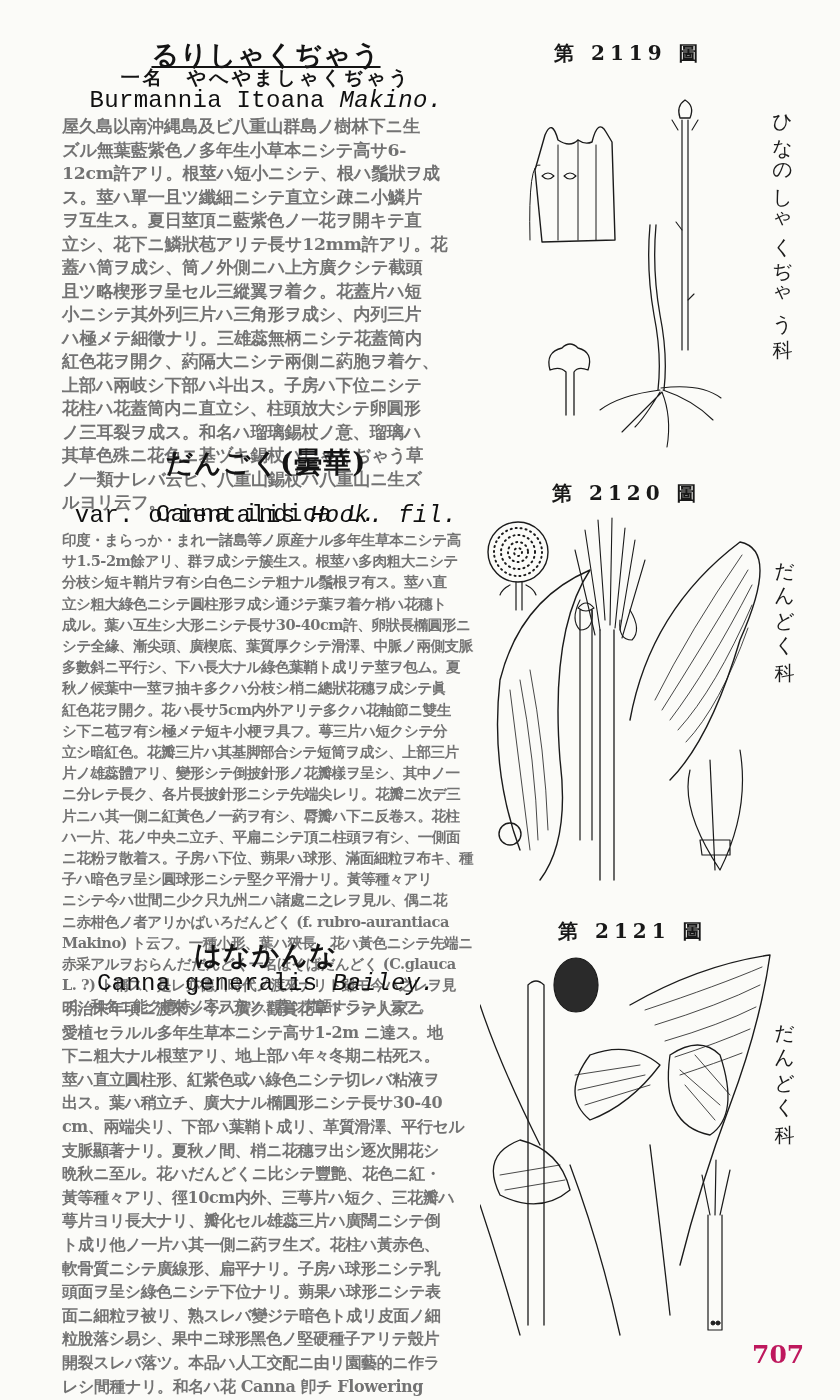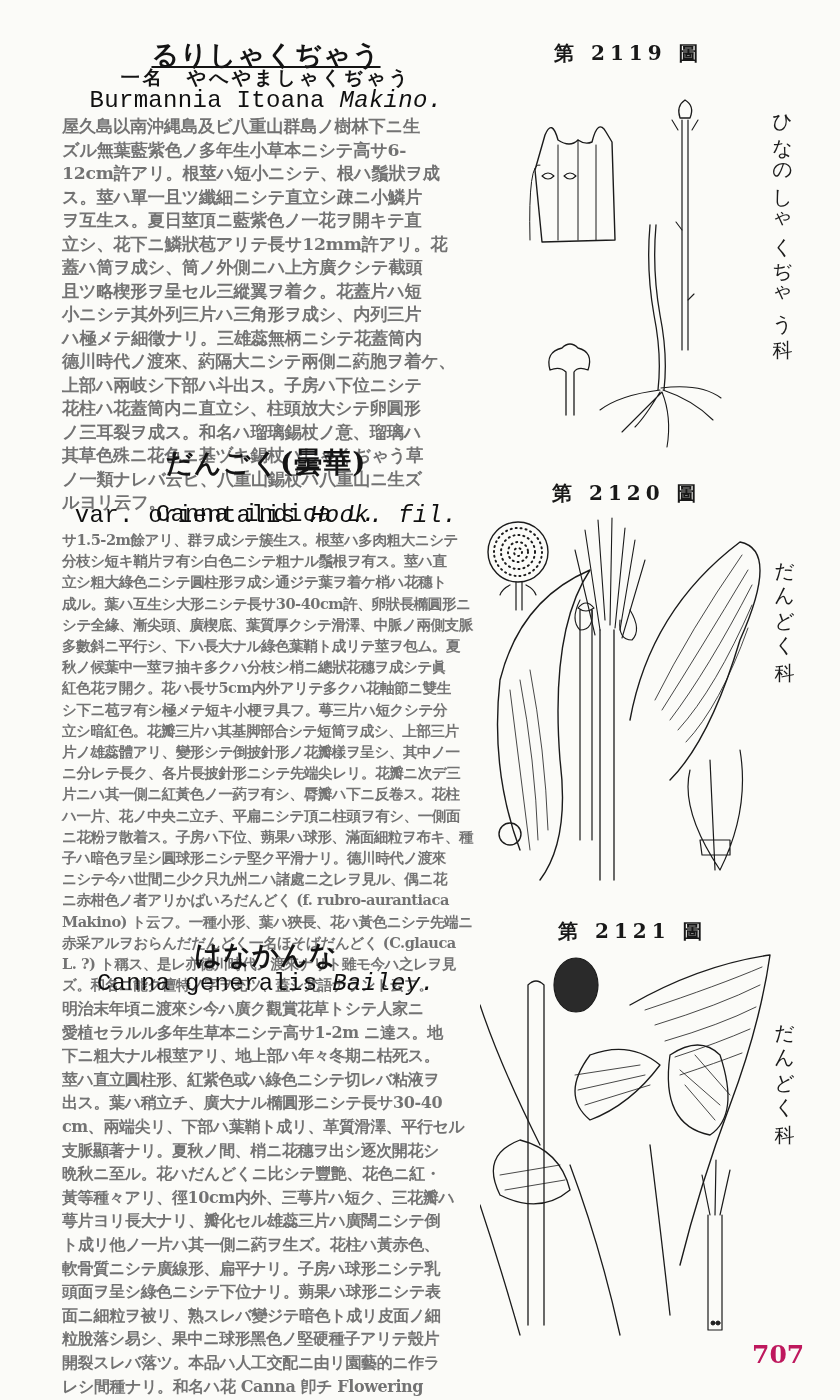--- a/index.html
+++ b/index.html
@@ -63,21 +63,21 @@
       <p>屋久島以南沖縄島及ビ八重山群島ノ樹林下ニ生</p>
       <p>ズル無葉藍紫色ノ多年生小草本ニシテ高サ6-</p>
       <p>12cm許アリ。根莖ハ短小ニシテ、根ハ鬚狀ヲ成</p>
       <p>ス。莖ハ單一且ツ纖細ニシテ直立シ疎ニ小鱗片</p>
       <p>ヲ互生ス。夏日莖頂ニ藍紫色ノ一花ヲ開キテ直</p>
       <p>立シ、花下ニ鱗狀苞アリテ長サ12mm許アリ。花</p>
       <p>蓋ハ筒ヲ成シ、筒ノ外側ニハ上方廣クシテ截頭</p>
       <p>且ツ略楔形ヲ呈セル三縱翼ヲ着ク。花蓋片ハ短</p>
       <p>小ニシテ其外列三片ハ三角形ヲ成シ、内列三片</p>
       <p>ハ極メテ細徵ナリ。三雄蕊無柄ニシテ花蓋筒内</p>
-      <p>德川時代ノ渡來、葯隔大ニシテ兩側ニ葯胞ヲ着ケ、</p>
+      <p>紅色花ヲ開ク、葯隔大ニシテ兩側ニ葯胞ヲ着ケ、</p>
       <p>上部ハ兩岐シ下部ハ斗出ス。子房ハ下位ニシテ</p>
       <p>花柱ハ花蓋筒内ニ直立シ、柱頭放大シテ卵圓形</p>
       <p>ノ三耳裂ヲ成ス。和名ハ瑠璃錫杖ノ意、瑠璃ハ</p>
       <p>其草色殊ニ花色ニ基ヅキ錫杖ハしゃくぢゃう草</p>
       <p>ノ一類ナレバ云ヒ、八重山錫杖ハ八重山ニ生ズ</p>
       <p>ルヨリ云フ。</p>
     </div>
   </section>
 
   <section>
@@ -86,36 +86,37 @@
     </div>
     <div class="entry-title latin" style="top:478px;margin-top:24px;">
       <span>Canna indica</span>
       <i>L.</i>
     </div>
     <div class="entry-title latin" style="top:503px;">
       <span>var. orientalis</span>
       <i>Hook. fil.</i>
     </div>
     <div class="body b2" style="top:529px;">
+      <p>印度・まらっか・まれー諸島等ノ原産ナル多年生草本ニシテ高</p>
       <p>サ1.5-2m餘アリ、群ヲ成シテ簇生ス。根莖ハ多肉粗大ニシテ</p>
       <p>分枝シ短キ鞘片ヲ有シ白色ニシテ粗ナル鬚根ヲ有ス。莖ハ直</p>
       <p>立シ粗大綠色ニシテ圓柱形ヲ成シ通ジテ葉ヲ着ケ梢ハ花穗ト</p>
       <p>成ル。葉ハ互生シ大形ニシテ長サ30-40cm許、卵狀長橢圓形ニ</p>
       <p>シテ全緣、漸尖頭、廣楔底、葉質厚クシテ滑澤、中脈ノ兩側支脈</p>
       <p>多數斜ニ平行シ、下ハ長大ナル綠色葉鞘ト成リテ莖ヲ包ム。夏</p>
       <p>秋ノ候葉中一莖ヲ抽キ多クハ分枝シ梢ニ總狀花穗ヲ成シテ眞</p>
       <p>紅色花ヲ開ク。花ハ長サ5cm内外アリテ多クハ花軸節ニ雙生</p>
       <p>シ下ニ苞ヲ有シ極メテ短キ小梗ヲ具フ。萼三片ハ短クシテ分</p>
       <p>立シ暗紅色。花瓣三片ハ其基脚部合シテ短筒ヲ成シ、上部三片</p>
       <p>片ノ雄蕊體アリ、變形シテ倒披針形ノ花瓣樣ヲ呈シ、其中ノ一</p>
       <p>ニ分レテ長ク、各片長披針形ニシテ先端尖レリ。花瓣ニ次デ三</p>
       <p>片ニハ其一側ニ紅黃色ノ一葯ヲ有シ、脣瓣ハ下ニ反卷ス。花柱</p>
       <p>ハ一片、花ノ中央ニ立チ、平扁ニシテ頂ニ柱頭ヲ有シ、一側面</p>
       <p>ニ花粉ヲ散着ス。子房ハ下位、蒴果ハ球形、滿面細粒ヲ布キ、種</p>
-      <p>子ハ暗色ヲ呈シ圓球形ニシテ堅ク平滑ナリ。德川時代ノ渡來</p>
+      <p>子ハ暗色ヲ呈シ圓球形ニシテ堅ク平滑ナリ。黃等種々アリ</p>
       <p>ニシテ今ハ世間ニ少ク只九州ニハ諸處ニ之レヲ見ル、偶ニ花</p>
       <p>ニ赤柑色ノ者アリかばいろだんどく (f. rubro-aurantiaca</p>
       <p>Makino) ト云フ。一種小形、葉ハ狹長、花ハ黃色ニシテ先端ニ</p>
       <p>赤采アルヲおらんだだんどく一名ほそばだんどく (C.glauca</p>
       <p>L. ?) ト稱ス、是レ亦德川時代ノ渡來ナリト雖モ今ハ之レヲ見</p>
       <p>ズ。和名ニ能ク檀特ノ字ヲ充ツ、蓋シ梵語ナラント云フ。</p>
     </div>
   </section>
 
   <section>

